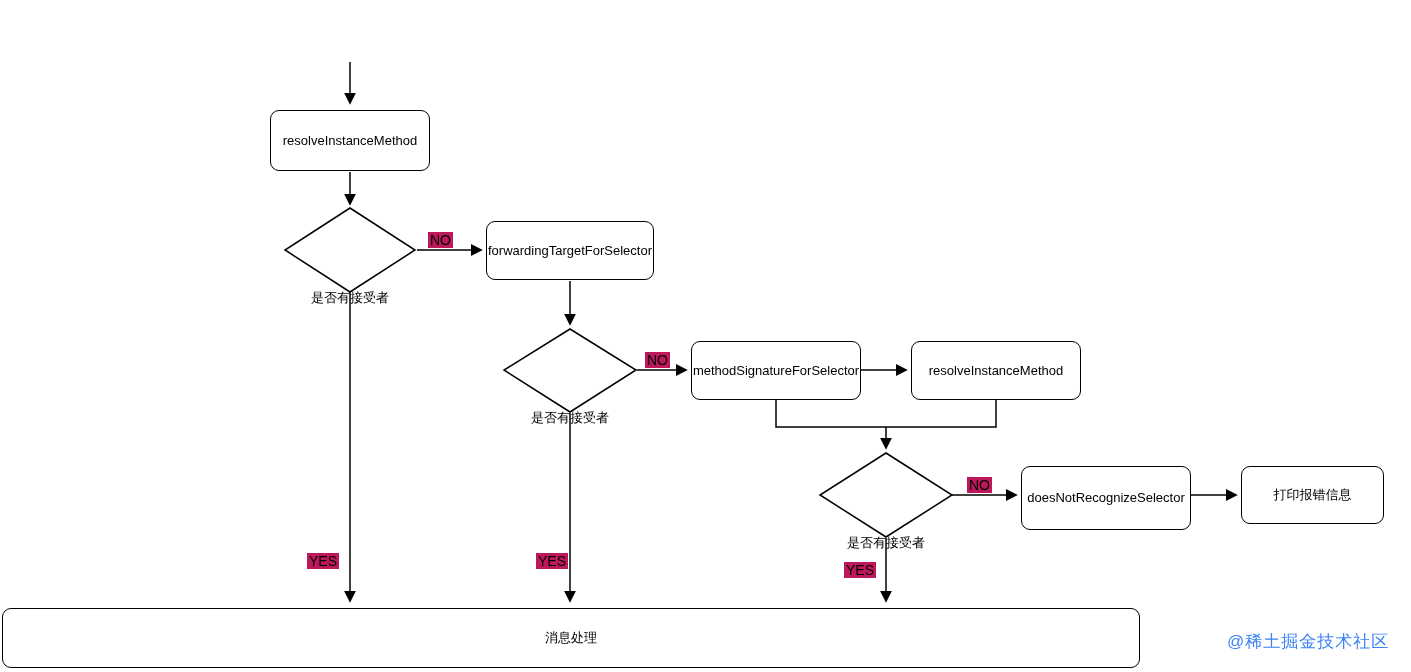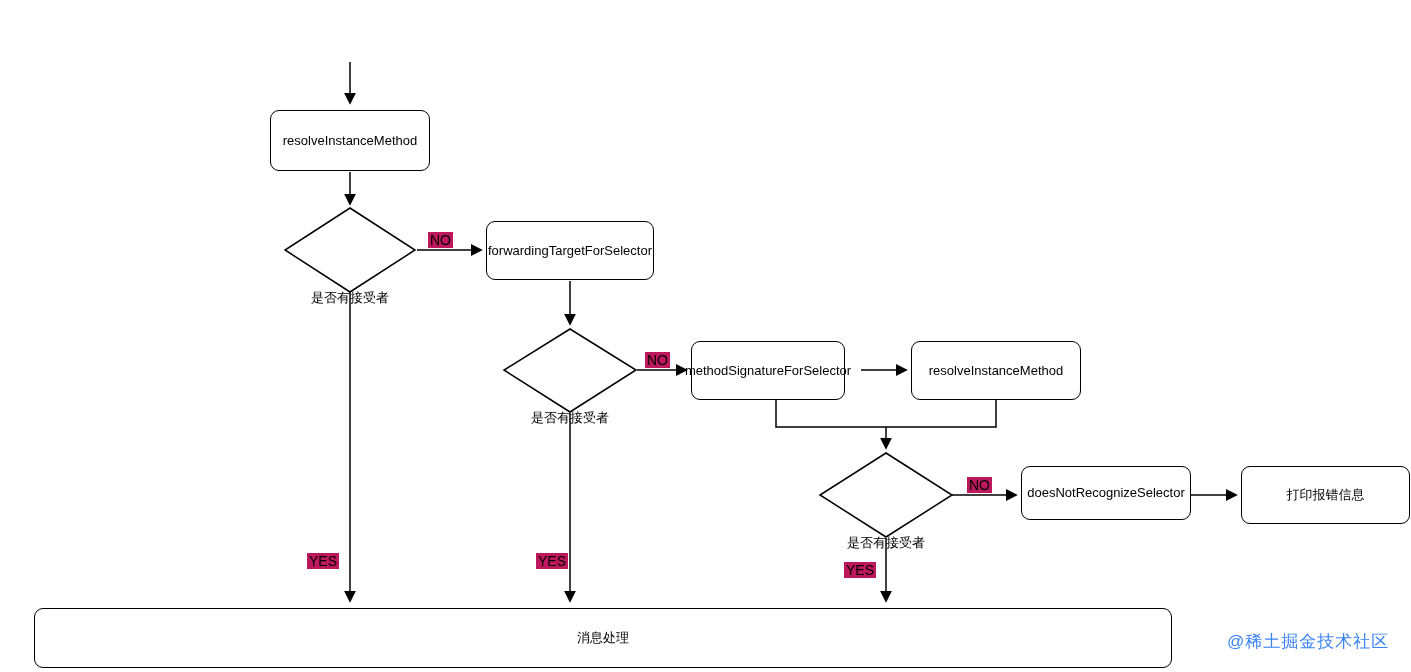--- a/index.html
+++ b/index.html
@@ -91,29 +91,29 @@
     <polygon points="350,208 415,250 350,292 285,250" fill="#ffffff" stroke="#000000" stroke-width="1.5"></polygon>
     <polygon points="570,329 636,370 570,412 504,370" fill="#ffffff" stroke="#000000" stroke-width="1.5"></polygon>
     <polygon points="886,453 952,495 886,537 820,495" fill="#ffffff" stroke="#000000" stroke-width="1.5"></polygon>
   </svg>
 
 
   <div class="node" style="left:270px; top:110px; width:160px; height:61px;">resolveInstanceMethod</div>
 
   <div class="node" style="left:486px; top:221px; width:168px; height:59px;">forwardingTargetForSelector</div>
 
-  <div class="node" style="left:691px; top:341px; width:154px; height:59px;">methodSignatureForSelector</div>
+  <div class="node" style="left:691px; top:341px; width:170px; height:59px;">methodSignatureForSelector</div>
 
   <div class="node" style="left:911px; top:341px; width:170px; height:59px;">resolveInstanceMethod</div>
 
-  <div class="node" style="left:1021px; top:466px; width:170px; height:54px;">doesNotRecognizeSelector</div>
+  <div class="node" style="left:1021px; top:466px; width:170px; height:64px;">doesNotRecognizeSelector</div>
 
-  <div class="node" style="left:1241px; top:466px; width:169px; height:58px;">打印报错信息</div>
+  <div class="node" style="left:1241px; top:466px; width:143px; height:58px;">打印报错信息</div>
 
-  <div class="node" style="left:2px; top:608px; width:1138px; height:60px;margin-left:32px;">消息处理</div>
+  <div class="node" style="left:2px; top:608px; width:1138px; height:60px;">消息处理</div>
 
   <div class="diamond-label" style="left:285px; top:242px; width:130px;">是否有接受者</div>
 
   <div class="diamond-label" style="left:505px; top:362px; width:130px;">是否有接受者</div>
 
   <div class="diamond-label" style="left:821px; top:487px; width:130px;">是否有接受者</div>
 
   <div class="edge-label" style="left:428px; top:232px;">NO</div>
 
   <div class="edge-label" style="left:645px; top:352px;">NO</div>

